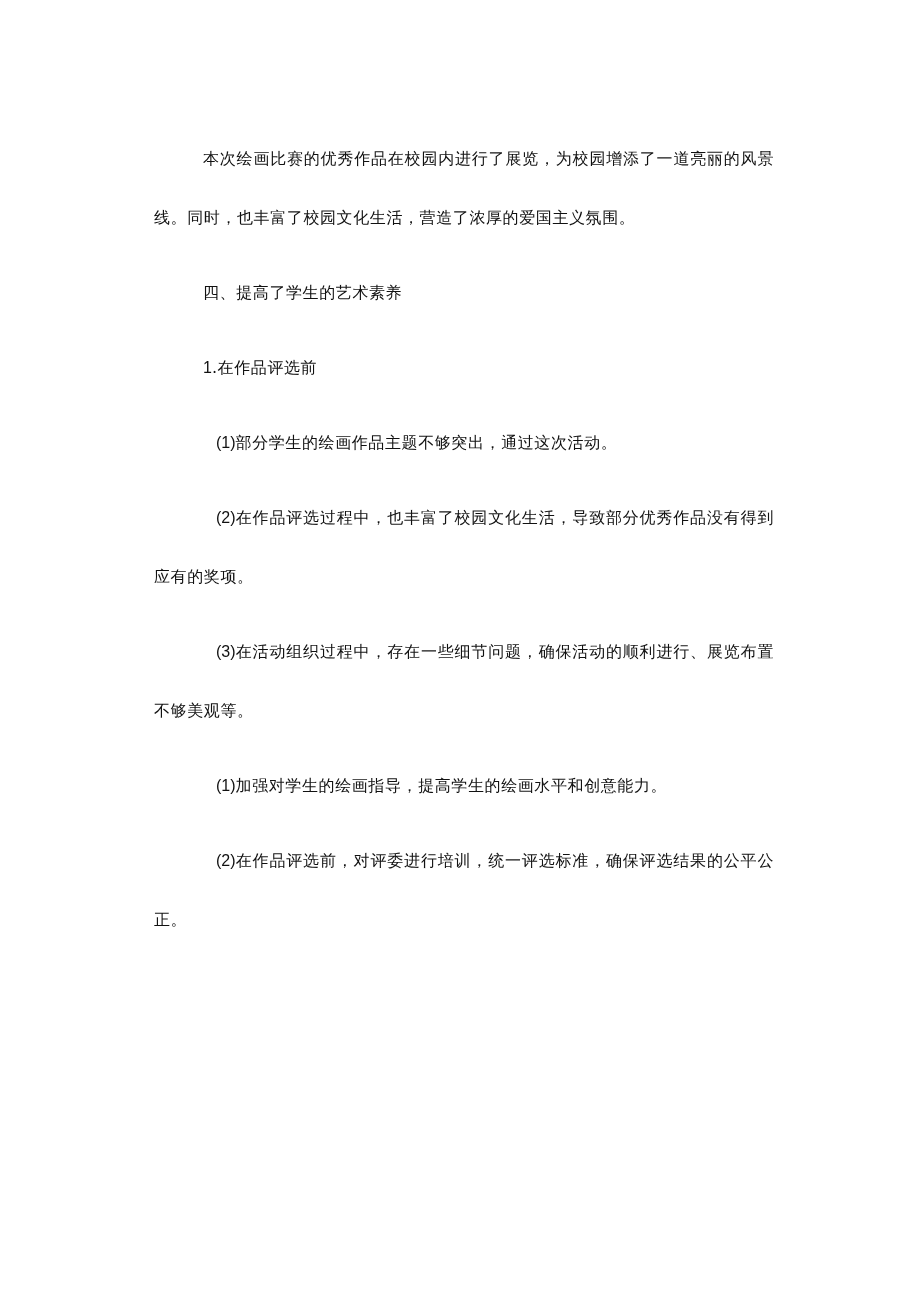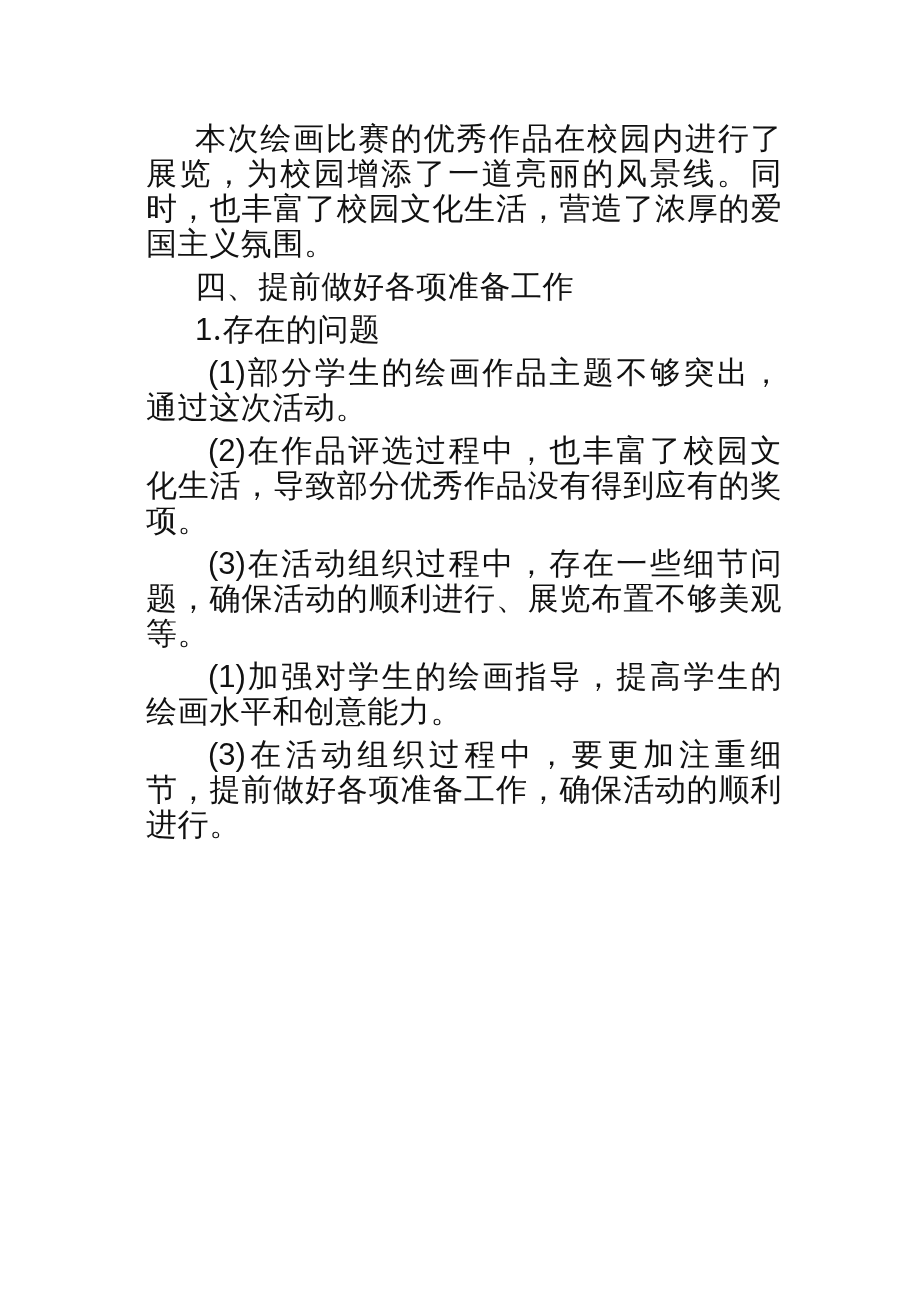--- a/index.html
+++ b/index.html
@@ -15,23 +15,23 @@
       font-family: "DejaVu Serif", "Liberation Serif", serif;
       color: #111111;
     }
     .page {
       position: absolute;
       left: 138px;
       top: 113px;
       width: 652px;
     }
     .para {
-      font-size: 31px;
-      line-height: 35px;
-      margin: 8px;
+      font-size: 16px;
+      line-height: 59px;
+      margin: 16px;
       text-align: justify;
       text-justify: inter-character;
       letter-spacing: 0.6px;
       word-break: break-all;
     }
     .indent {
       text-indent: 49px;
     }
     .heading-indent {
       text-indent: 49px;
@@ -42,33 +42,33 @@
     }
   </style>
 </head>
 <body>
 
 <div class="page">
   <p class="para indent">
     <span>本次绘画比赛的优秀作品在校园内进行了展览，为校园增添了一道亮丽的风景线。同时，也丰富了校园文化生活，营造了浓厚的爱国主义氛围。</span>
   </p>
   <p class="para heading-indent">
-    <span>四、提前做好各项准备工作</span>
+    <span>四、提高了学生的艺术素养</span>
   </p>
   <p class="para heading-indent">
-    <span class="num">1</span><span>.存在的问题</span>
+    <span class="num">1</span><span>.在作品评选前</span>
   </p>
   <p class="para indent" style="text-indent:62px">
     <span class="num">(1)</span><span>部分学生的绘画作品主题不够突出，通过这次活动。</span>
   </p>
   <p class="para indent" style="text-indent:62px">
     <span class="num">(2)</span><span>在作品评选过程中，也丰富了校园文化生活，导致部分优秀作品没有得到应有的奖项。</span>
   </p>
   <p class="para indent" style="text-indent:62px">
     <span class="num">(3)</span><span>在活动组织过程中，存在一些细节问题，确保活动的顺利进行、展览布置不够美观等。</span>
   </p>
   <p class="para indent" style="text-indent:62px">
     <span class="num">(1)</span><span>加强对学生的绘画指导，提高学生的绘画水平和创意能力。</span>
   </p>
   <p class="para indent" style="text-indent:62px">
-    <span class="num">(3)</span><span>在活动组织过程中，要更加注重细节，提前做好各项准备工作，确保活动的顺利进行。</span>
+    <span class="num">(2)</span><span>在作品评选前，对评委进行培训，统一评选标准，确保评选结果的公平公正。</span>
   </p>
 </div>
 
 </body></html>

